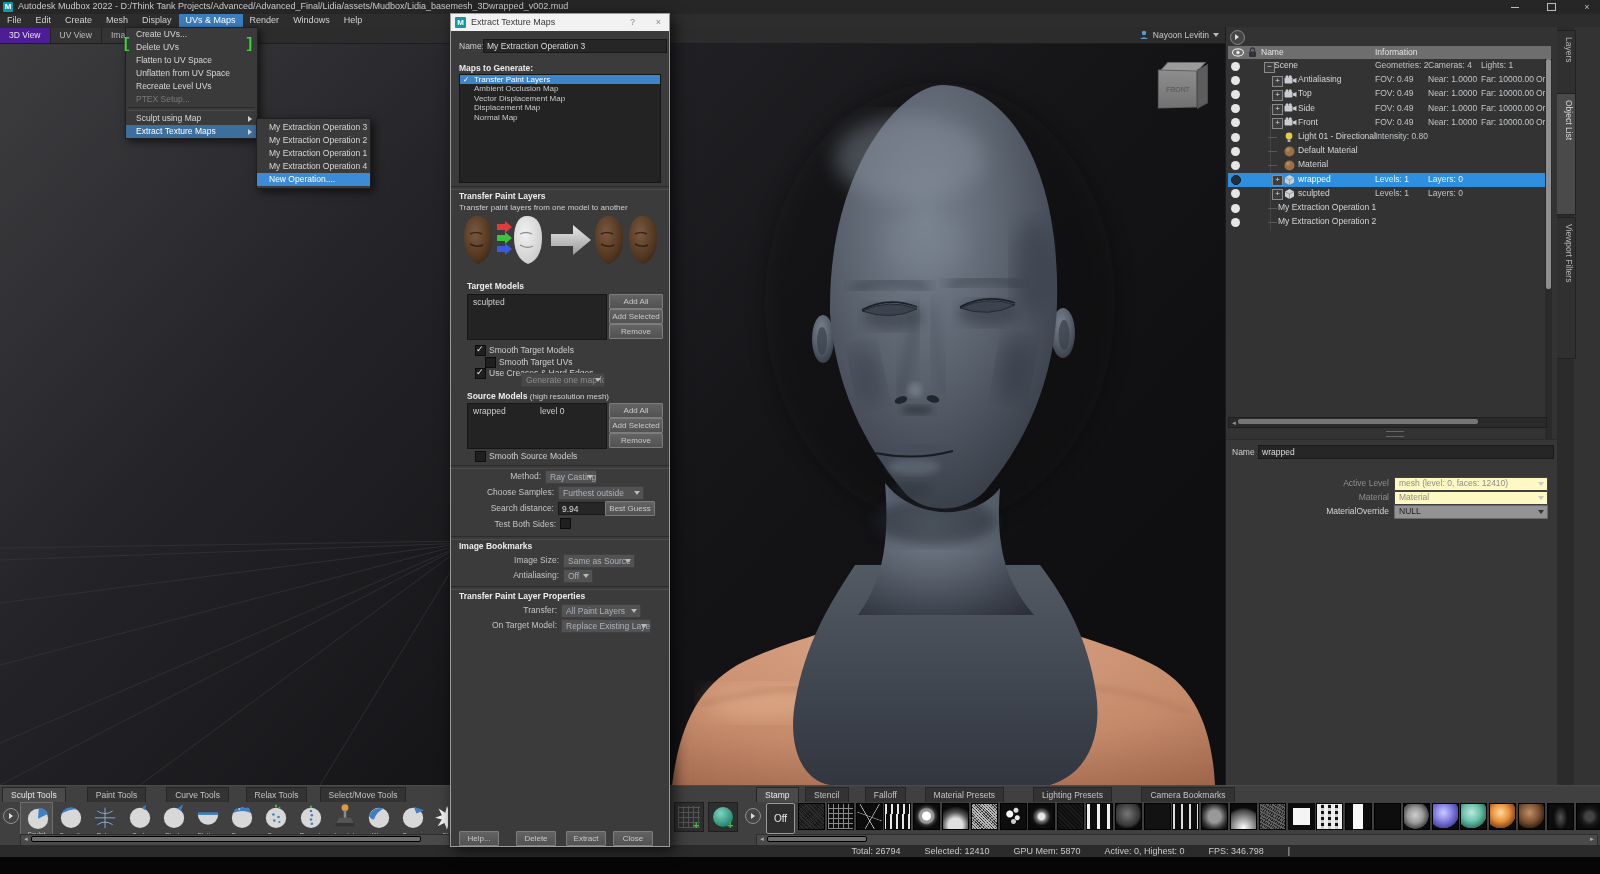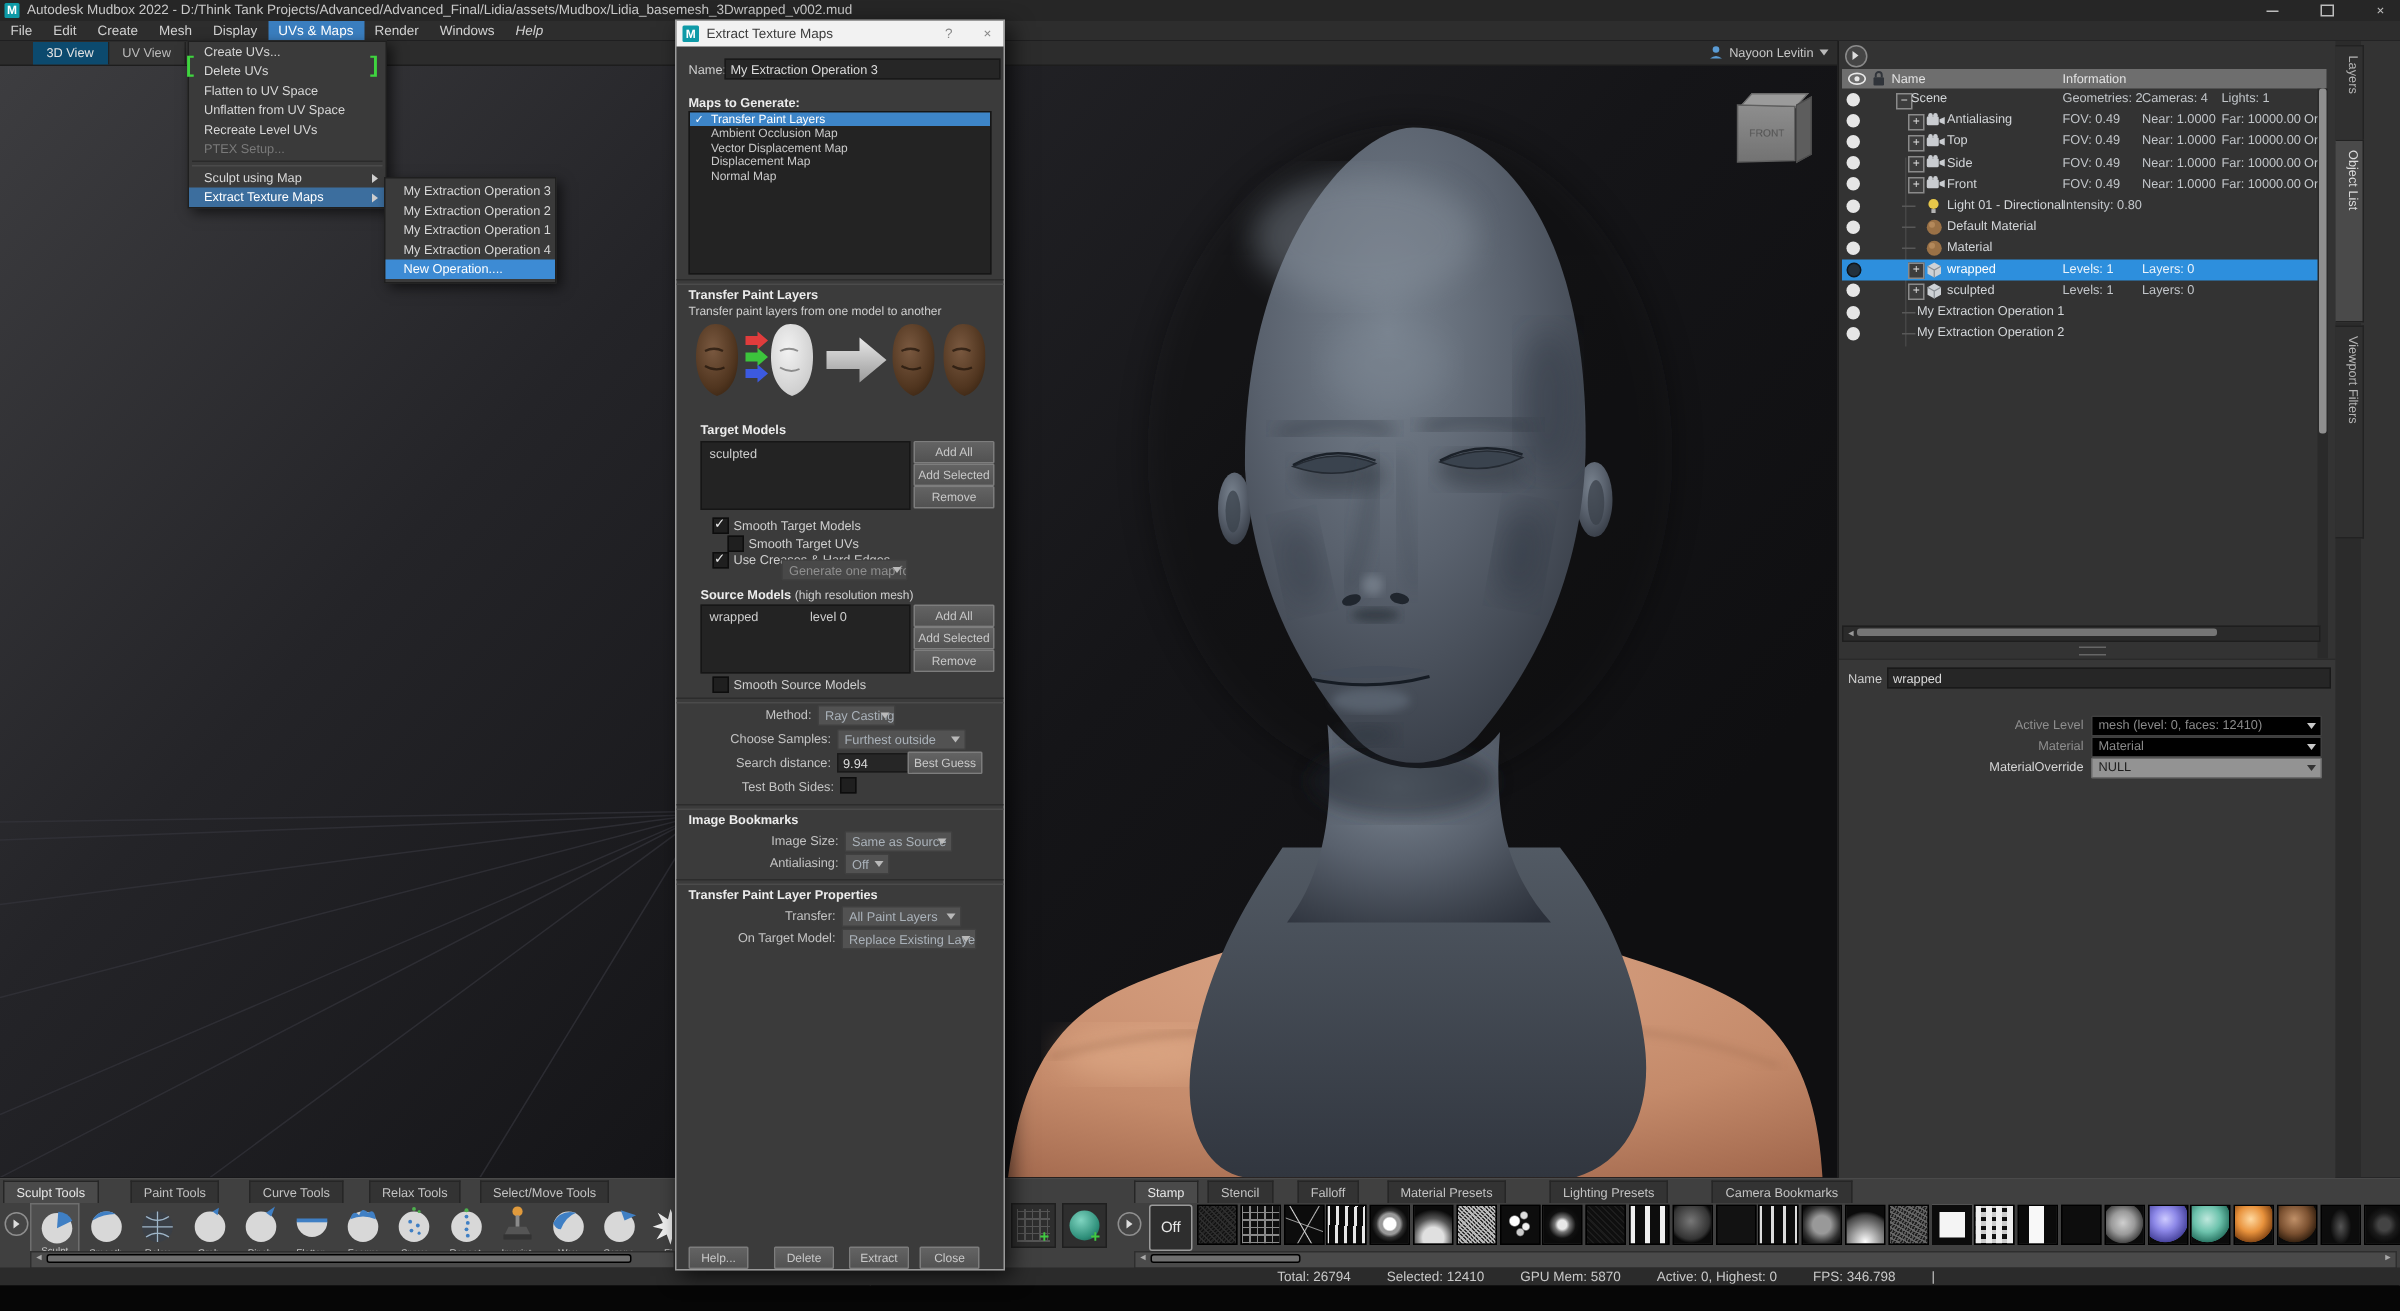--- a/index.html
+++ b/index.html
@@ -17,21 +17,21 @@
   #winbtns .wb .ming{width:8px;height:1px;background:#bdbdbd;}
   
   #menubar{left:0;top:14px;width:1600px;height:13px;background:#2d2d2d;font-size:9px;display:flex;align-items:center;}
   .menu-item{padding:1px 7px;color:#d2d2d2;height:11px;line-height:11px;}
   .menu-item.active{background:#3a7ebf;color:#fff;}
   
   #viewport{left:0;top:27px;width:1225px;height:758px;background:#151517;overflow:hidden;}
   #vpstrip{position:absolute;left:0;top:0;width:1225px;height:16px;background:#2c2c2c;border-bottom:1px solid #1d1d1d;}
   #viewtabs{position:absolute;left:0;top:1px;display:flex;height:15px;font-size:8.5px;}
   .vtab{padding:2px 9px 0 9px;background:#343434;color:#bdbdbd;border-right:1px solid #222;}
-  .vtab.active{background:#0c4a6e;color:#e4e4e4;margin-left:22px;}
+  .vtab.active{background:#4c1d95;color:#e4e4e4;}
   #userchip{position:absolute;right:6px;top:1px;height:13px;display:flex;align-items:center;gap:4px;font-size:8.5px;color:#c8c8c8;}
   .dd-caret{width:0;height:0;border-top:4px solid #b9b9b9;border-left:3.5px solid transparent;border-right:3.5px solid transparent;}
   
   #viewcube{left:1157px;top:33px;width:52px;height:54px;}
   #viewcube .vc-top{position:absolute;left:6px;top:2px;width:36px;height:9px;background:#9b9b9b;transform:skewX(-42deg);border:1px solid #6a6a6a;}
   #viewcube .vc-front{position:absolute;left:1px;top:10px;width:38px;height:36px;background:linear-gradient(180deg,#8d8d8d,#737373);
      color:#525252;font-size:7px;display:flex;align-items:center;justify-content:center;border:1px solid #5f5f5f;transform:perspective(150px) rotateY(12deg);}
   #viewcube .vc-side{position:absolute;left:40px;top:7px;width:9px;height:37px;background:#5d5d5d;transform:skewY(-28deg);border:1px solid #4c4c4c;}
   
   #uvsmenu{left:125px;top:27px;width:131px;background:#3a3a3a;border:1px solid #1f1f1f;box-shadow:3px 3px 8px rgba(0,0,0,.6);font-size:8.5px;z-index:40;}
@@ -96,21 +96,21 @@
   #olhscroll .hthumb{position:absolute;left:9px;top:1px;width:240px;height:5px;background:#767676;border-radius:2px;}
   #olhscroll .harrow{position:absolute;top:2px;font-size:6px;color:#999;}
   #grip{position:absolute;left:160px;top:404px;width:18px;height:4px;border-top:1px solid #666;border-bottom:1px solid #666;}
   #props{position:absolute;left:0;top:412px;width:331px;height:346px;background:#373737;border-top:1px solid #2a2a2a;}
   #props .pname-label{position:absolute;left:6px;top:7px;color:#cdcdcd;}
   #props .pname-input{position:absolute;left:32px;top:5px;width:288px;height:12px;}
   .prow{position:absolute;height:13px;}
   .prow .plab{position:absolute;right:168px;top:1px;text-align:right;white-space:nowrap;}
   .prow.dim .plab{color:#8f8f8f;} .prow.lit .plab{color:#d6d6d6;}
   .prow .pdd{position:absolute;left:168px;top:0;width:152px;height:12px;border-radius:1px;}
-  .pdd{background:#000000;border:1px solid #404040;color:#8b8b8b;}
+  .pdd{background:#fef9c3;border:1px solid #404040;color:#8b8b8b;}
   .pdd.lit{background:#939393;color:#1d1d1d;border-color:#6a6a6a;}
   .pdd .val{position:absolute;left:4px;top:0;line-height:11px;white-space:nowrap;}
   .pdd .dar{position:absolute;right:3px;top:4px;width:0;height:0;border-top:4px solid #c9c9c9;border-left:3.5px solid transparent;border-right:3.5px solid transparent;}
   .pdd.lit .dar{border-top-color:#333;}
   #sidetabs{position:absolute;left:331px;top:0;width:17px;height:758px;background:#2b2b2b;}
   .sidetab{position:absolute;left:0;width:16px;writing-mode:vertical-rl;background:#303030;color:#b5b5b5;
      font-size:8.5px;padding:6px 1px;border:1px solid #222;border-left:none;}
   .sidetab.active{background:#4a4a4a;color:#dcdcdc;}
   
   #bottombar{left:0;top:785px;width:1600px;height:60px;background:#404040;border-top:1px solid #4a4a4a;}
@@ -191,21 +191,21 @@
 
   <div class="abs" id="menubar">
       <div class="menu-item" style="display: inline-block;">File</div>
       <div class="menu-item" style="display: inline-block;">Edit</div>
       <div class="menu-item" style="display: inline-block;">Create</div>
       <div class="menu-item" style="display: inline-block;">Mesh</div>
       <div class="menu-item" style="display: inline-block;">Display</div>
       <div class="menu-item active" style="display: inline-block;">UVs &amp; Maps</div>
       <div class="menu-item" style="display: inline-block;">Render</div>
       <div class="menu-item" style="display: inline-block;">Windows</div>
-      <div class="menu-item" style="display: inline-block; font-style: italic;">Help</div>
+      <div class="menu-item" style="display: inline-block;">Help</div>
     </div>
 
   <div class="abs" id="viewport">
     <svg class="abs" style="left:0;top:16px" width="1225" height="742" viewBox="0 0 1225 742">
       <defs>
         <linearGradient id="bgG" x1="0" y1="0" x2="1" y2="0.55">
           <stop offset="0" stop-color="#3d3d40"></stop>
             <stop offset="0.35" stop-color="#242428"></stop>
           <stop offset="0.7" stop-color="#151518"></stop>
             <stop offset="1" stop-color="#0f0f11"></stop>

